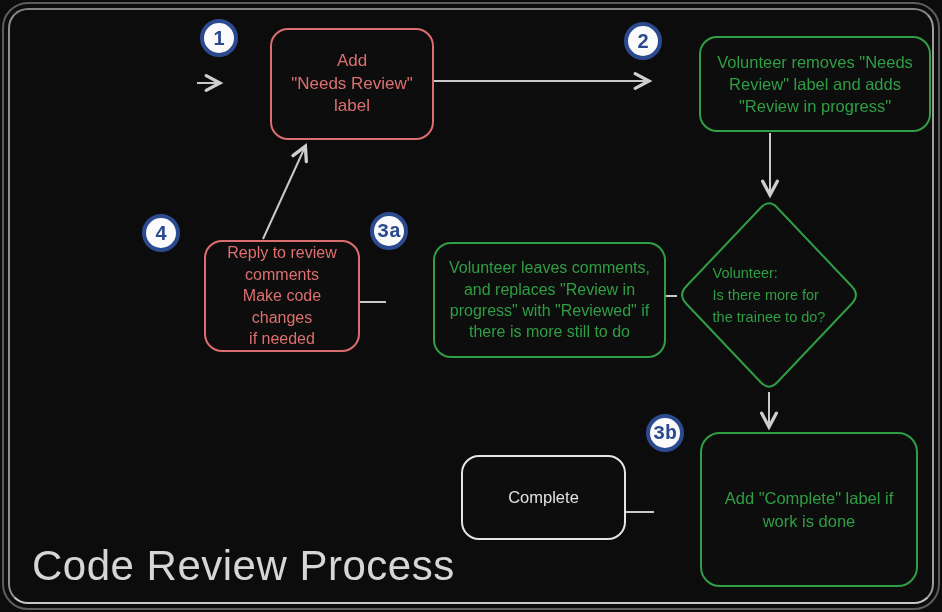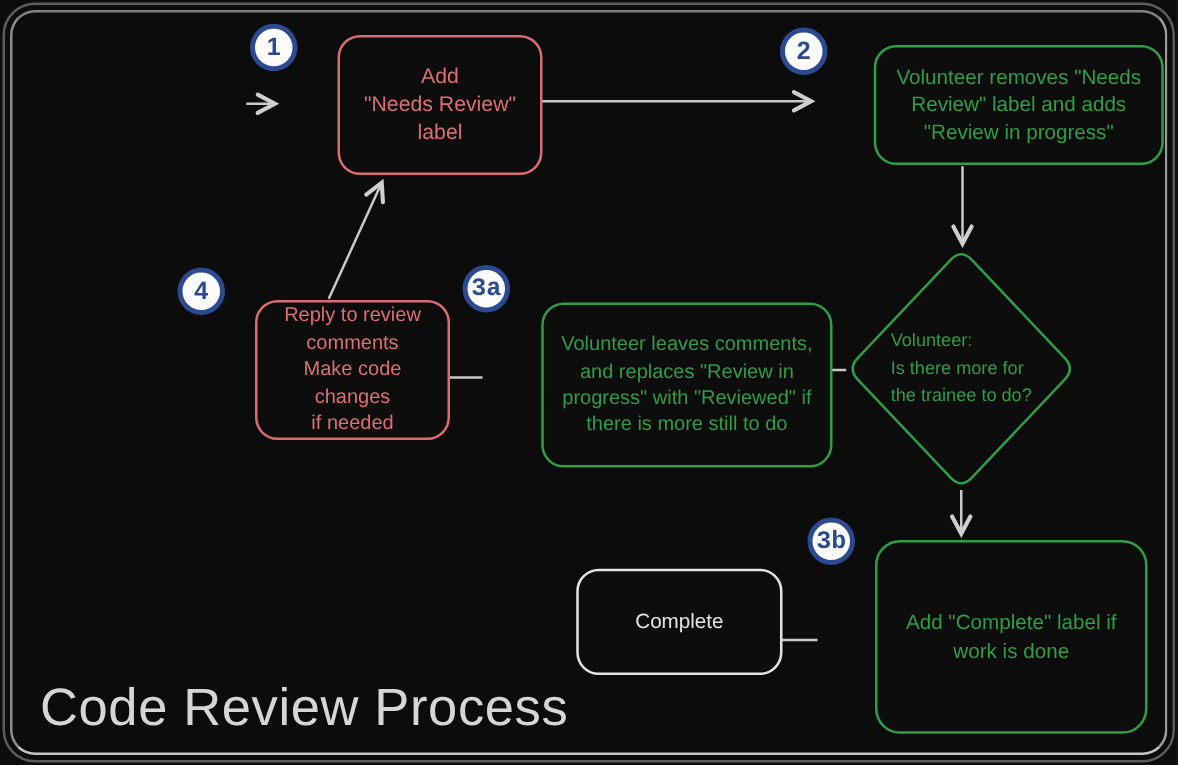--- a/index.html
+++ b/index.html
@@ -128,21 +128,21 @@
 label</div>
 
   <div class="node green" style="left:655px; top:36px; width:232px; height:96px;">Volunteer removes "Needs
 Review" label and adds
 "Review in progress"</div>
 
   <div class="diamond-label">Volunteer:
 Is there more for
 the trainee to do?</div>
 
-  <div class="node green" style="left:389px; top:242px; width:233px; height:132px; font-size:16px;">Volunteer leaves comments,
+  <div class="node green" style="left:389px; top:242px; width:233px; height:116px; font-size:16px;">Volunteer leaves comments,
 and replaces "Review in
 progress" with "Reviewed" if
 there is more still to do</div>
 
   <div class="node red" style="left:160px; top:240px; width:156px; height:112px; font-size:16px;">Reply to review
 comments
 Make code changes
 if needed</div>
 
   <div class="node green" style="left:656px; top:432px; width:218px; height:155px; border-radius:20px;">Add "Complete" label if

